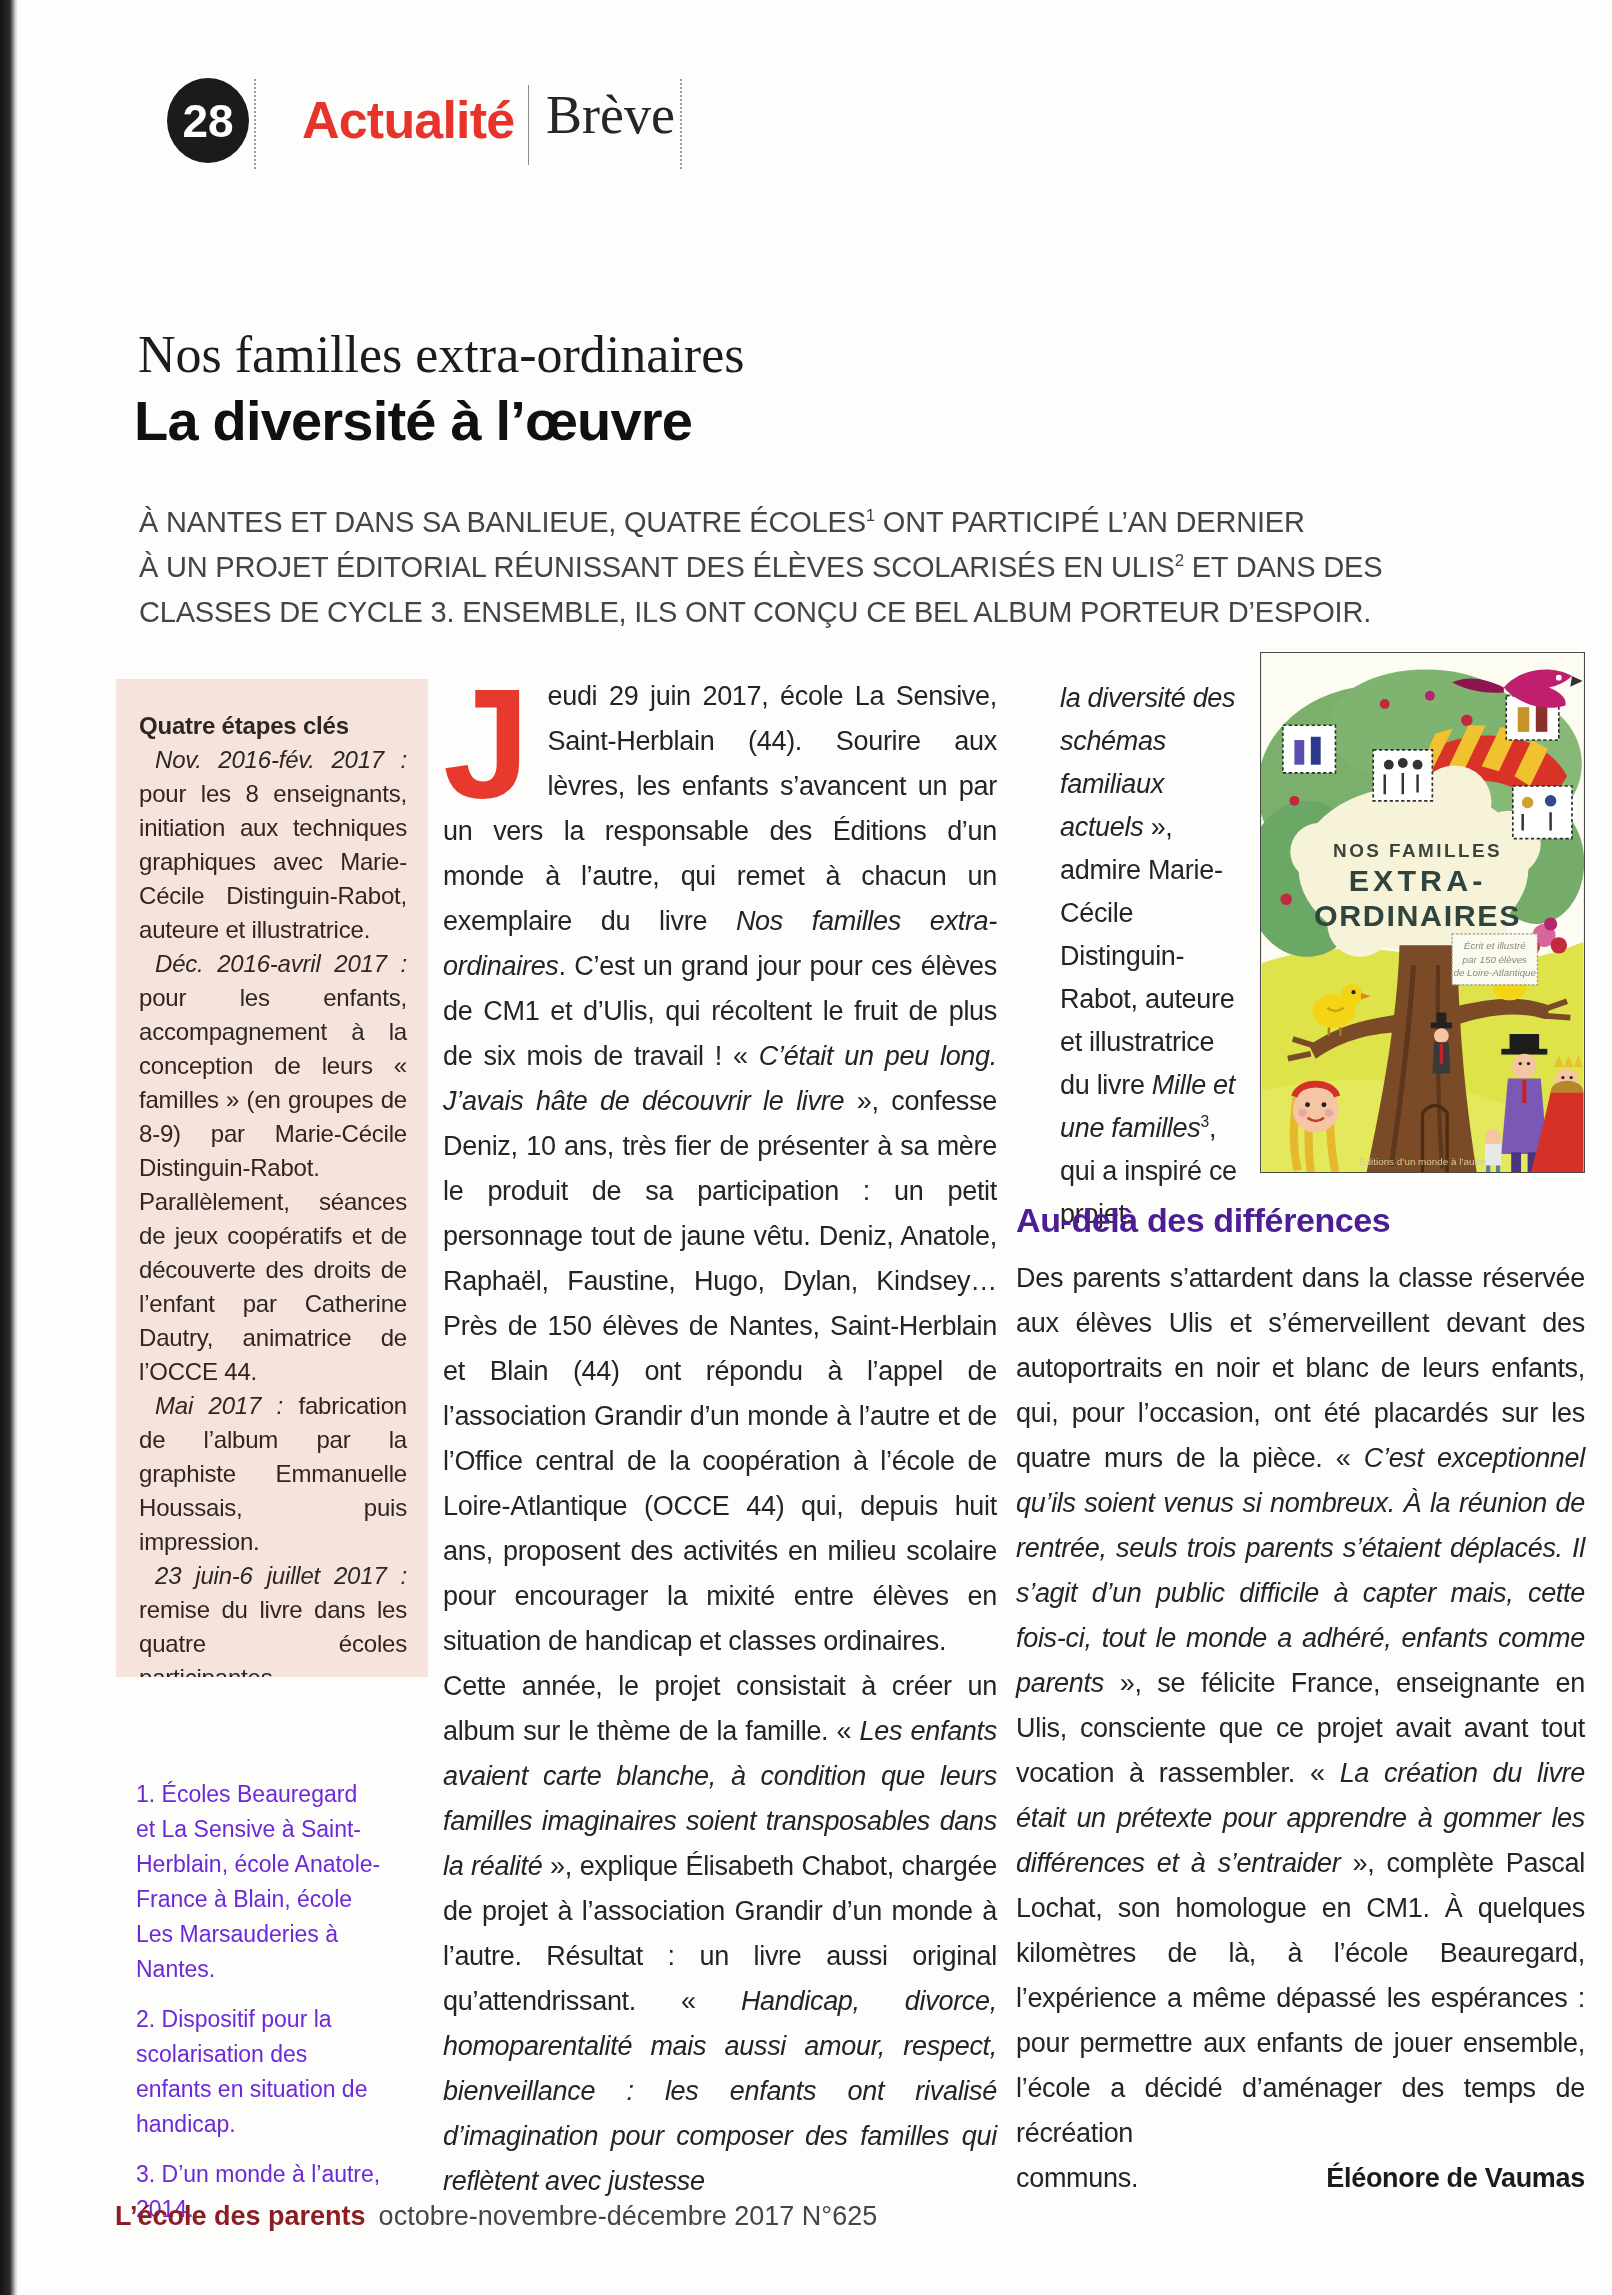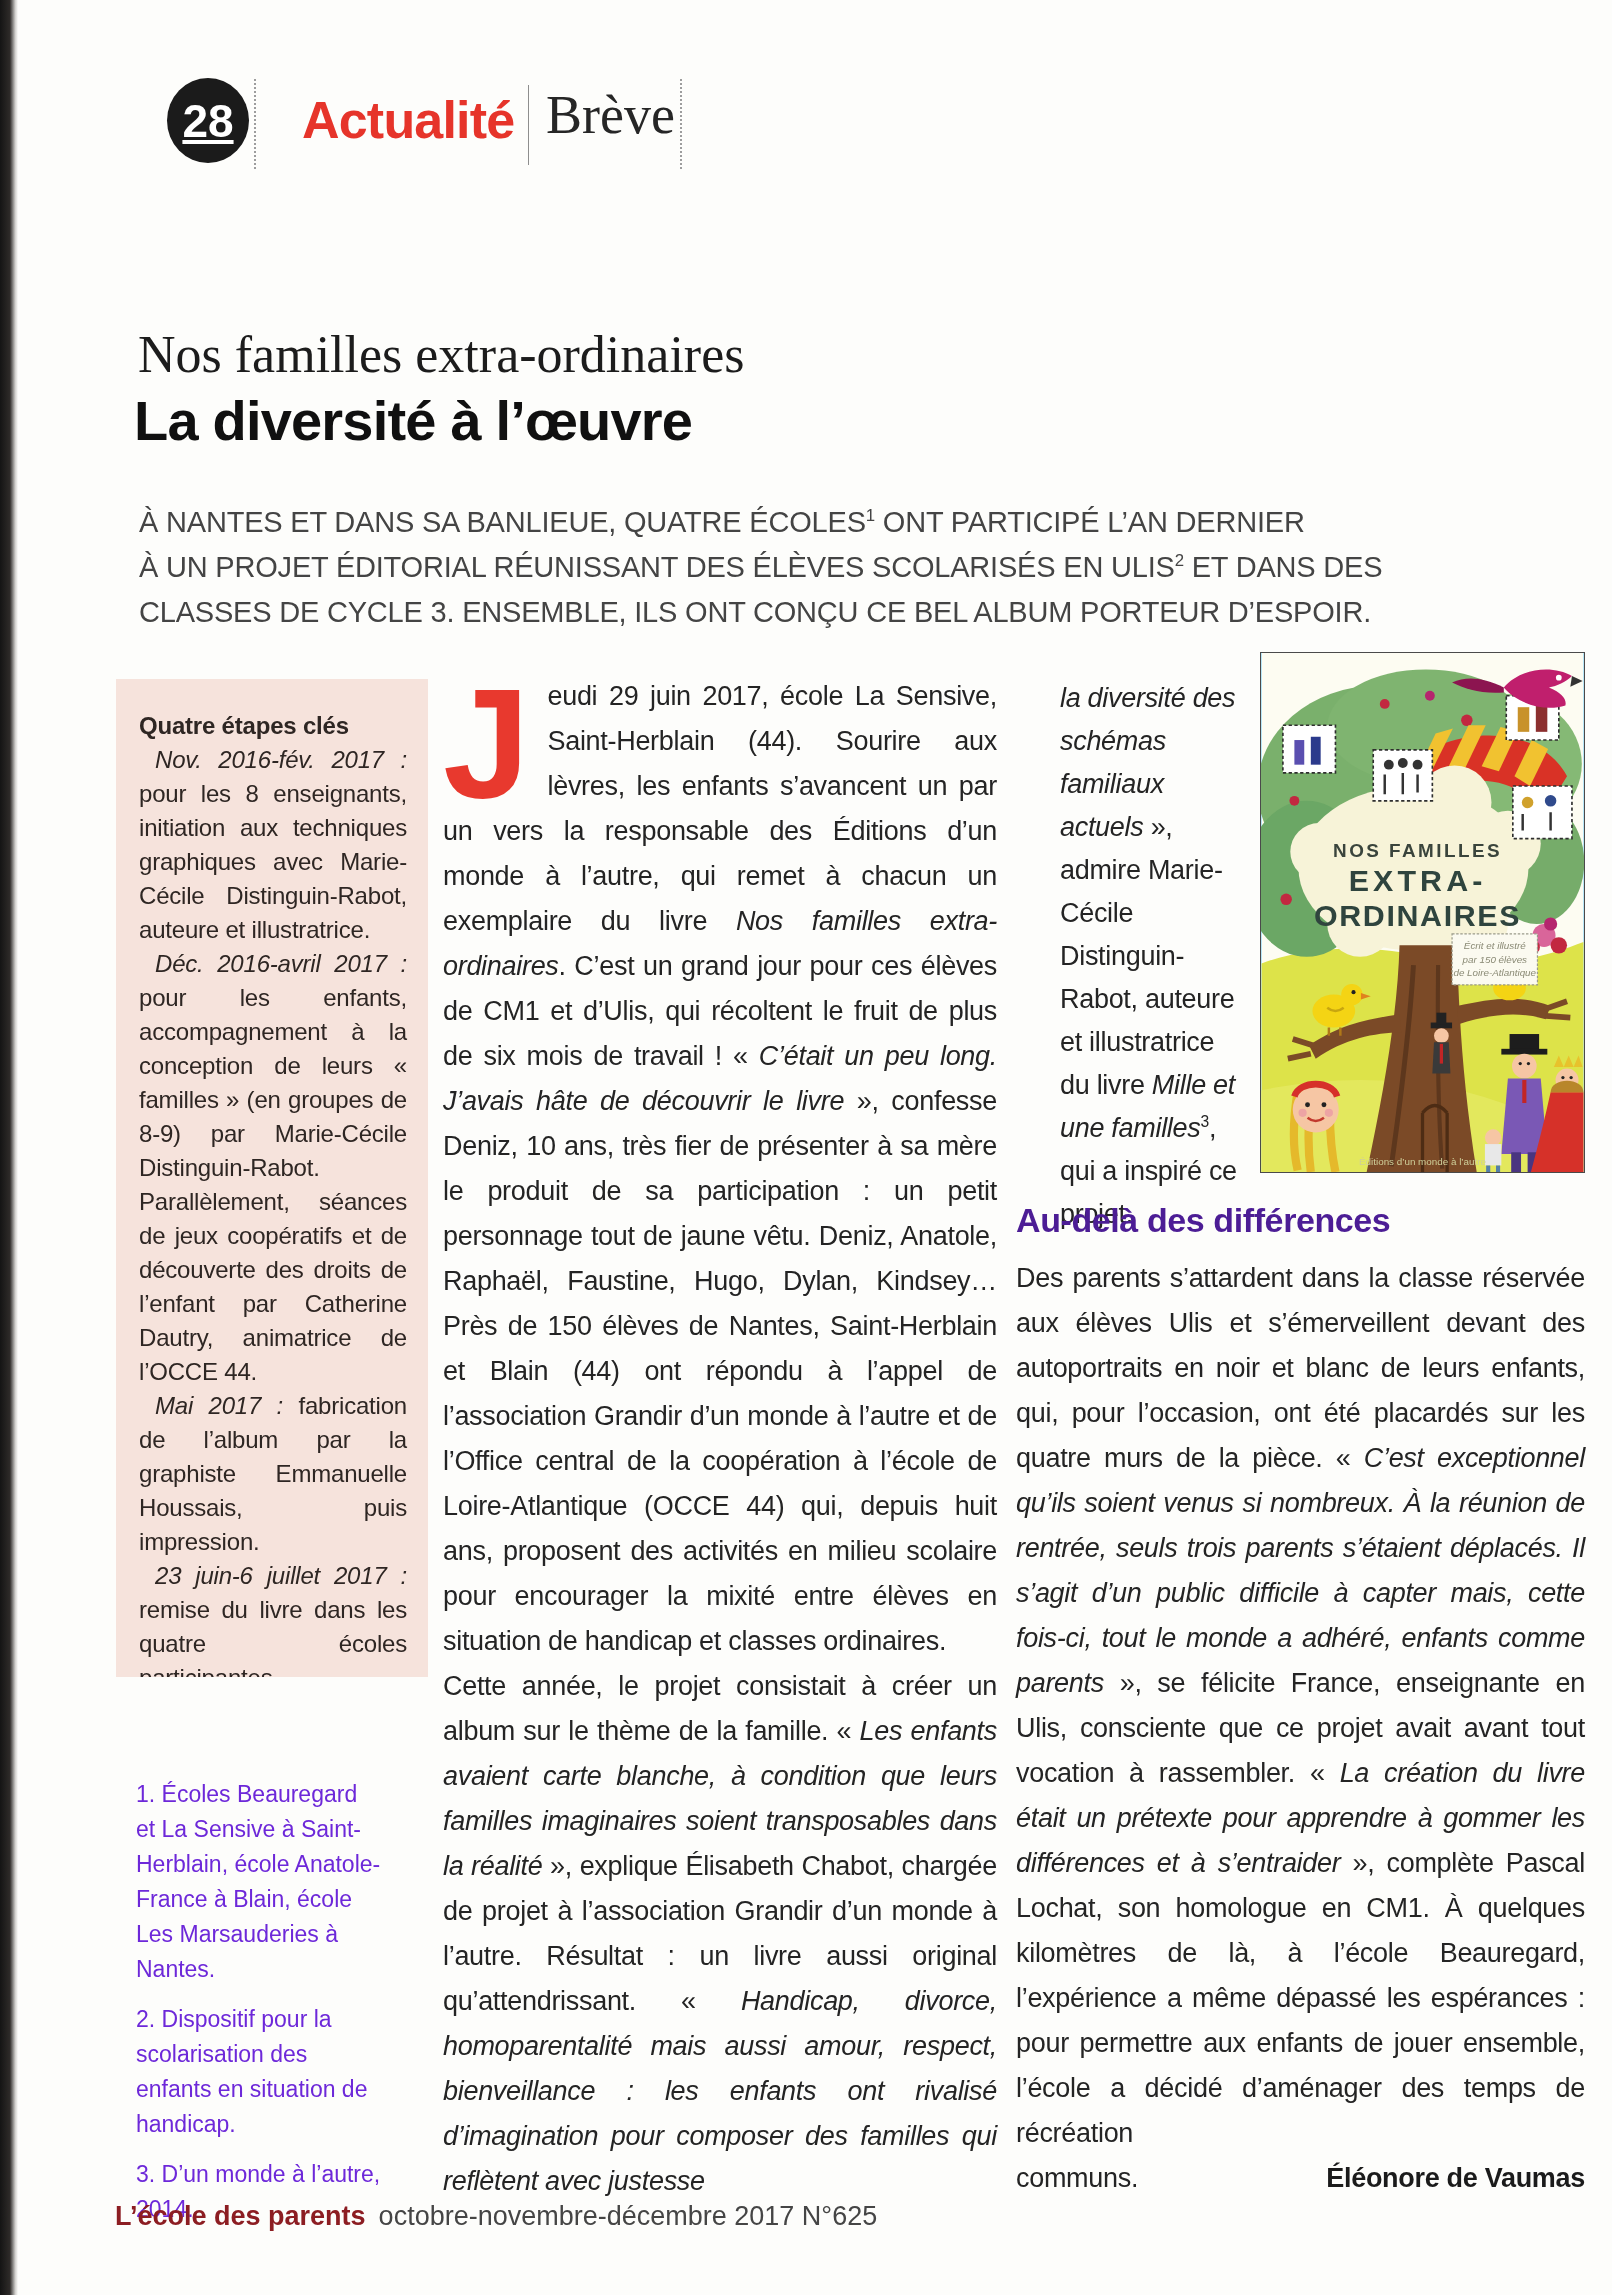--- a/index.html
+++ b/index.html
@@ -2,21 +2,21 @@
 <html style="font-size:13px"><head>
 <meta charset="utf-8">
 <style>
   html,body{margin:0;padding:0;}
   body{width:1613px;height:2295px;background:#fdfdfb;font-family:"Liberation Sans",sans-serif;}
   .page{position:relative;width:1613px;height:2295px;background:#fdfdfb;overflow:hidden;}
   .scan-edge{position:absolute;left:0;top:0;width:18px;height:100%;
     background:linear-gradient(90deg,#141414 0%,#2e2b29 55%,rgba(80,75,70,0.25) 85%,rgba(80,75,70,0) 100%);}
   
   .page-num-badge{position:absolute;left:167px;top:78px;width:82px;height:85px;background:#1b1b1b;
-    border-radius:50%;color:#ffffff;font-size:46px;font-weight:bold;display:flex;align-items:center;justify-content:center;text-decoration:underline;}
+    border-radius:50%;color:#ffffff;font-size:46px;font-weight:bold;display:flex;align-items:center;justify-content:center;}
   .dot-sep{position:absolute;top:79px;height:90px;border-left:2.5px dotted #9d9d9d;}
   .sep-a{left:254px;} .sep-b{left:680px;}
   .solid-sep{position:absolute;left:528px;top:85px;height:80px;border-left:1.6px solid #8e8e8e;}
   .section-label{position:absolute;left:302px;top:90px;font-size:52px;font-weight:800;color:#e6342a;letter-spacing:-0.8px;}
   .rubric-label{position:absolute;left:546px;top:84px;font-family:"Liberation Serif",serif;font-size:54px;color:#262626;}
   
   .kicker{position:absolute;left:138px;top:325px;font-family:"Liberation Serif",serif;font-size:52px;color:#1c1c1c;}
   .main-title{position:absolute;left:134px;top:388px;font-size:56px;font-weight:bold;color:#101010;letter-spacing:-0.8px;}
   .standfirst{position:absolute;left:139px;top:500px;font-size:29px;line-height:45px;color:#444444;letter-spacing:-0.2px;}
   .standfirst .sf-line{display:block;white-space:nowrap;}
@@ -37,21 +37,21 @@
   .col-right-narrow{position:absolute;left:1060px;top:677px;width:179px;font-size:27px;line-height:43px;
     color:#242424;letter-spacing:-0.3px;}
   .section-heading{position:absolute;left:1016px;top:1201px;font-size:34px;font-weight:bold;color:#4c1d95;letter-spacing:-0.4px;}
   .col-right-wide{position:absolute;left:1016px;top:1256px;width:569px;font-size:27px;line-height:45px;
     color:#242424;text-align:justify;letter-spacing:-0.3px;}
   .col-right-wide p{margin:0;}
   .last-line{display:flex;justify-content:space-between;align-items:center;}
   .byline{font-weight:bold;color:#1b1b1b;}
   
   .book-cover{position:absolute;left:1260px;top:652px;width:325px;height:521px;border:1.6px solid #4a4a4a;
-    box-sizing:border-box;background:#7dd3fc;}
+    box-sizing:border-box;background:#e5e5e5;}
   .book-cover svg{display:block;width:100%;height:100%;}
   
   .footer{position:absolute;left:115px;top:2201px;font-size:27px;color:#454545;}
   .footer .mag{font-weight:bold;color:#8c1d22;margin-right:13px;}
   
   .seg-i{font-style:italic;}
   .seg-bi{font-weight:normal;font-style:italic;margin-left:16px;}
   sup{font-size:58%;line-height:0;}
 </style>
 </head>

